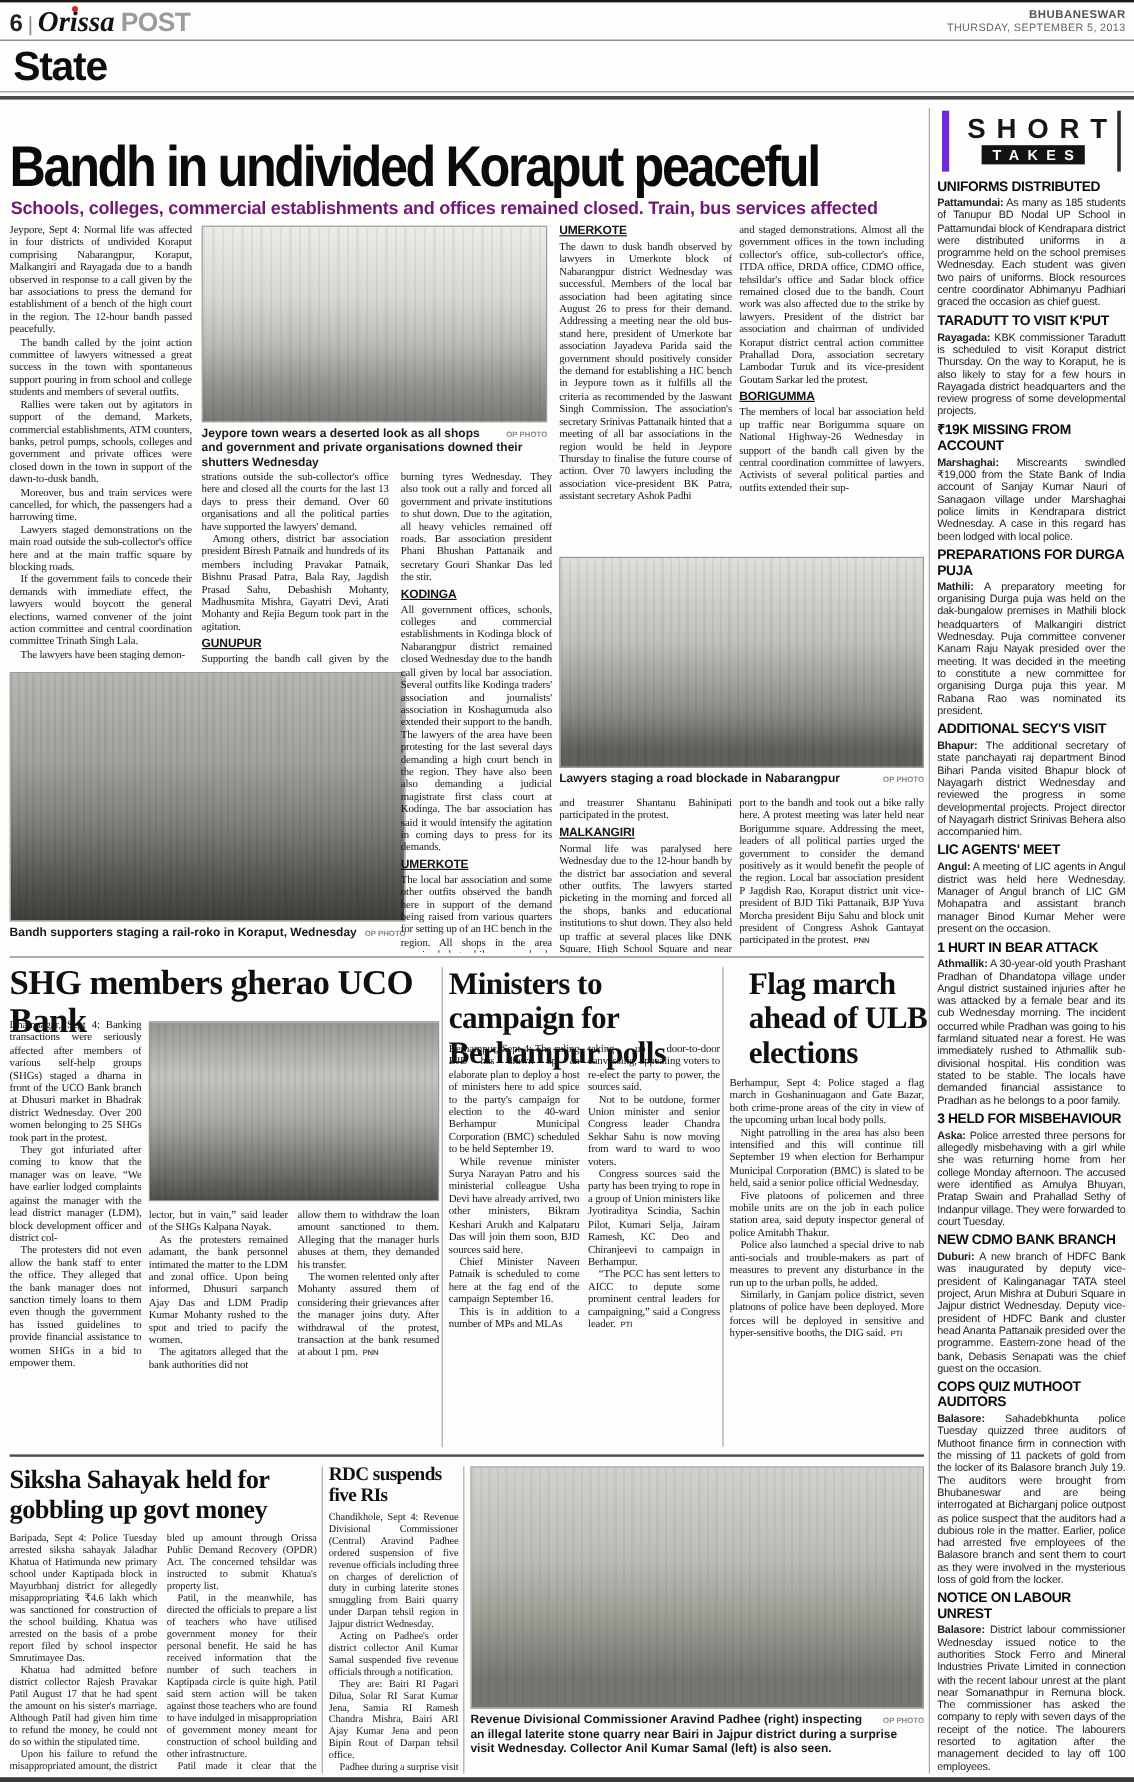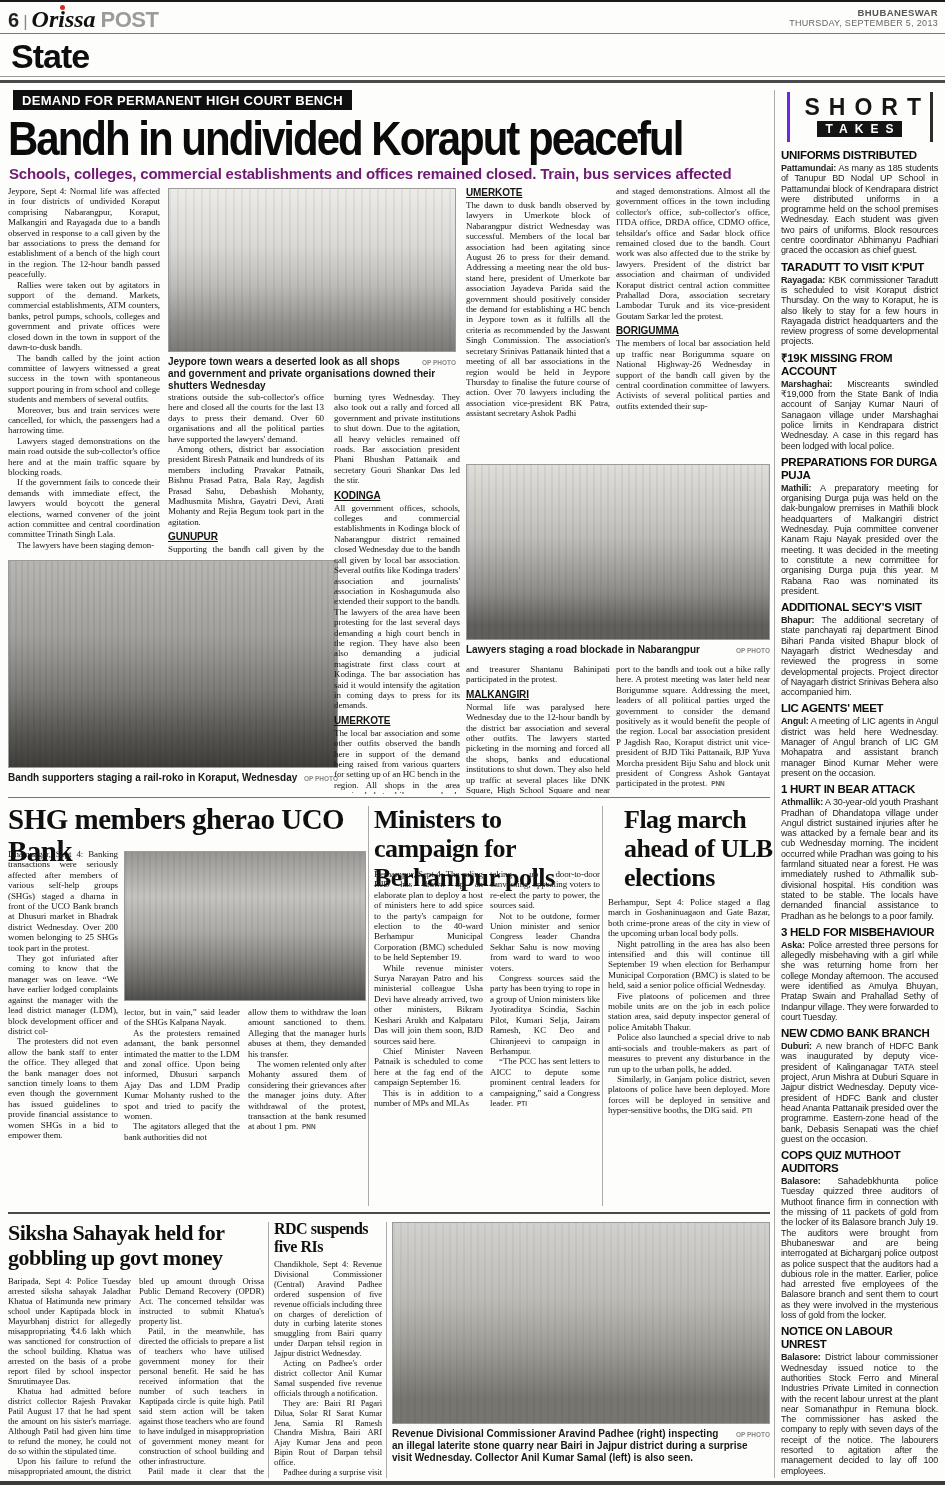--- a/index.html
+++ b/index.html
@@ -31,21 +31,21 @@
   .dl{font-weight:400;}
   .cr{font:700 6.5px/8px "Liberation Sans",sans-serif;color:#555;margin-left:4px;}
   .ph{border:1px solid #9a9a9a;box-sizing:border-box;
       background-image:repeating-linear-gradient(90deg,rgba(0,0,0,.05) 0 2px,rgba(255,255,255,0) 2px 7px),
                        linear-gradient(180deg,#d8d7d3,#a9a8a4 45%,#7c7b77 80%,#565551);}
   .cap{font:700 10px/12px "Liberation Sans",sans-serif;color:#1a1a1a;}
   .capcr{float:right;font:700 6.5px/10px "Liberation Sans",sans-serif;color:#888;margin-left:6px;margin-top:2px;}
   
   .hl-serif{font-family:"Liberation Serif",serif;font-weight:700;color:#101010;letter-spacing:-.5px;}
   
-  .stlogo{width:128px;margin:0 auto;text-align:center;border-left:3px solid #6d28d9;border-right:3px solid #2c2c2c;padding:3px 6px 5px;}
+  .stlogo{width:128px;margin:0 auto;text-align:center;border-left:6px solid #6d28d9;border-right:3px solid #2c2c2c;padding:3px 6px 5px;}
   .st-short{font:800 23px/24px "Liberation Sans",sans-serif;letter-spacing:9px;color:#161616;text-indent:9px;}
   .st-takes{display:inline-block;background:#141414;color:#fff;font:800 12px/14px "Liberation Sans",sans-serif;
             letter-spacing:7px;padding:1px 2px 1px 9px;margin-top:2px;}
   .st-item{margin-bottom:5px;}
   .st-title{font:800 11.5px/13px "Liberation Sans",sans-serif;letter-spacing:-.3px;color:#0d0d0d;margin:0 0 1px;}
   .st-body{font:400 9px/10.3px "Liberation Sans","DejaVu Sans",sans-serif;letter-spacing:-.15px;color:#222;text-align:justify;margin:0;}
   .st-loc{font-weight:700;}
   .vrule{background:#aaa;width:1px;}
 </style>
 </head>
@@ -61,30 +61,29 @@
     <div class="mh-city">BHUBANESWAR</div>
     <div class="mh-date">THURSDAY, SEPTEMBER 5, 2013</div>
   </div>
   <div class="abs rule" style="left:0;top:33px;width:945px;height:1px;"></div>
   <div class="abs section-title" style="left:11px;top:38px;">State</div>
   <div class="abs secrule" style="left:0;top:76px;width:945px;"></div>
 
   <div class="abs vrule" style="left:774px;top:90px;height:1388px;"></div>
 
   <div class="abs" style="left:8px;top:90px;width:762px;height:704px;">
-    <div class="kicker" style="position:absolute;left:5px;top:0;">DEMAND FOR PERMANENT HIGH COURT BENCH</div>
     <div class="headline-main" style="position:absolute;left:0;top:23px;width:762px;">Bandh in undivided Koraput peaceful</div>
     <div class="deck" style="position:absolute;left:1px;top:75px;width:762px;">Schools, colleges, commercial establishments and offices remained closed. Train, bus services affected</div>
 
     <div style="position:absolute;left:0;top:96px;width:762px;height:608px;">
 
       <div class="abs txt" style="left:0;top:0;width:152px;height:364px;">
         <p><b class="dl">Jeypore, Sept 4:</b> <span>Normal life was affected in four districts of undivided Koraput comprising Nabarangpur, Koraput, Malkangiri and Rayagada due to a bandh observed in response to a call given by the bar associations to press the demand for establishment of a bench of the high court in the region. The 12-hour bandh passed peacefully.</span></p>
+        <p>The bandh called by the joint action committee of lawyers witnessed a great success in the town with spontaneous support pouring in from school and college students and members of several outfits.</p>
         <p>Rallies were taken out by agitators in support of the demand. Markets, commercial establishments, ATM counters, banks, petrol pumps, schools, colleges and government and private offices were closed down in the town in support of the dawn-to-dusk bandh.</p>
-        <p>The bandh called by the joint action committee of lawyers witnessed a great success in the town with spontaneous support pouring in from school and college students and members of several outfits.</p>
         <p>Moreover, bus and train services were cancelled, for which, the passengers had a harrowing time.</p>
         <p>Lawyers staged demonstrations on the main road outside the sub-collector's office here and at the main traffic square by blocking roads.</p>
         <p>If the government fails to concede their demands with immediate effect, the lawyers would boycott the general elections, warned convener of the joint action committee and central coordination committee Trinath Singh Lala.</p>
         <p>The lawyers have been staging demon-</p>
       </div>
 
       <div class="abs ph" style="left:160px;top:2px;width:288px;height:164px;
            background-image:repeating-linear-gradient(90deg,rgba(0,0,0,.05) 0 2px,rgba(255,255,255,0) 2px 8px),linear-gradient(180deg,#ecebe7,#d9d8d4 35%,#bcbbb7 60%,#94938f 82%,#7a7975);"></div>
       <div class="abs cap" style="left:160px;top:170px;width:288px;height:32px;">
         <span class="capcr">OP PHOTO</span>

